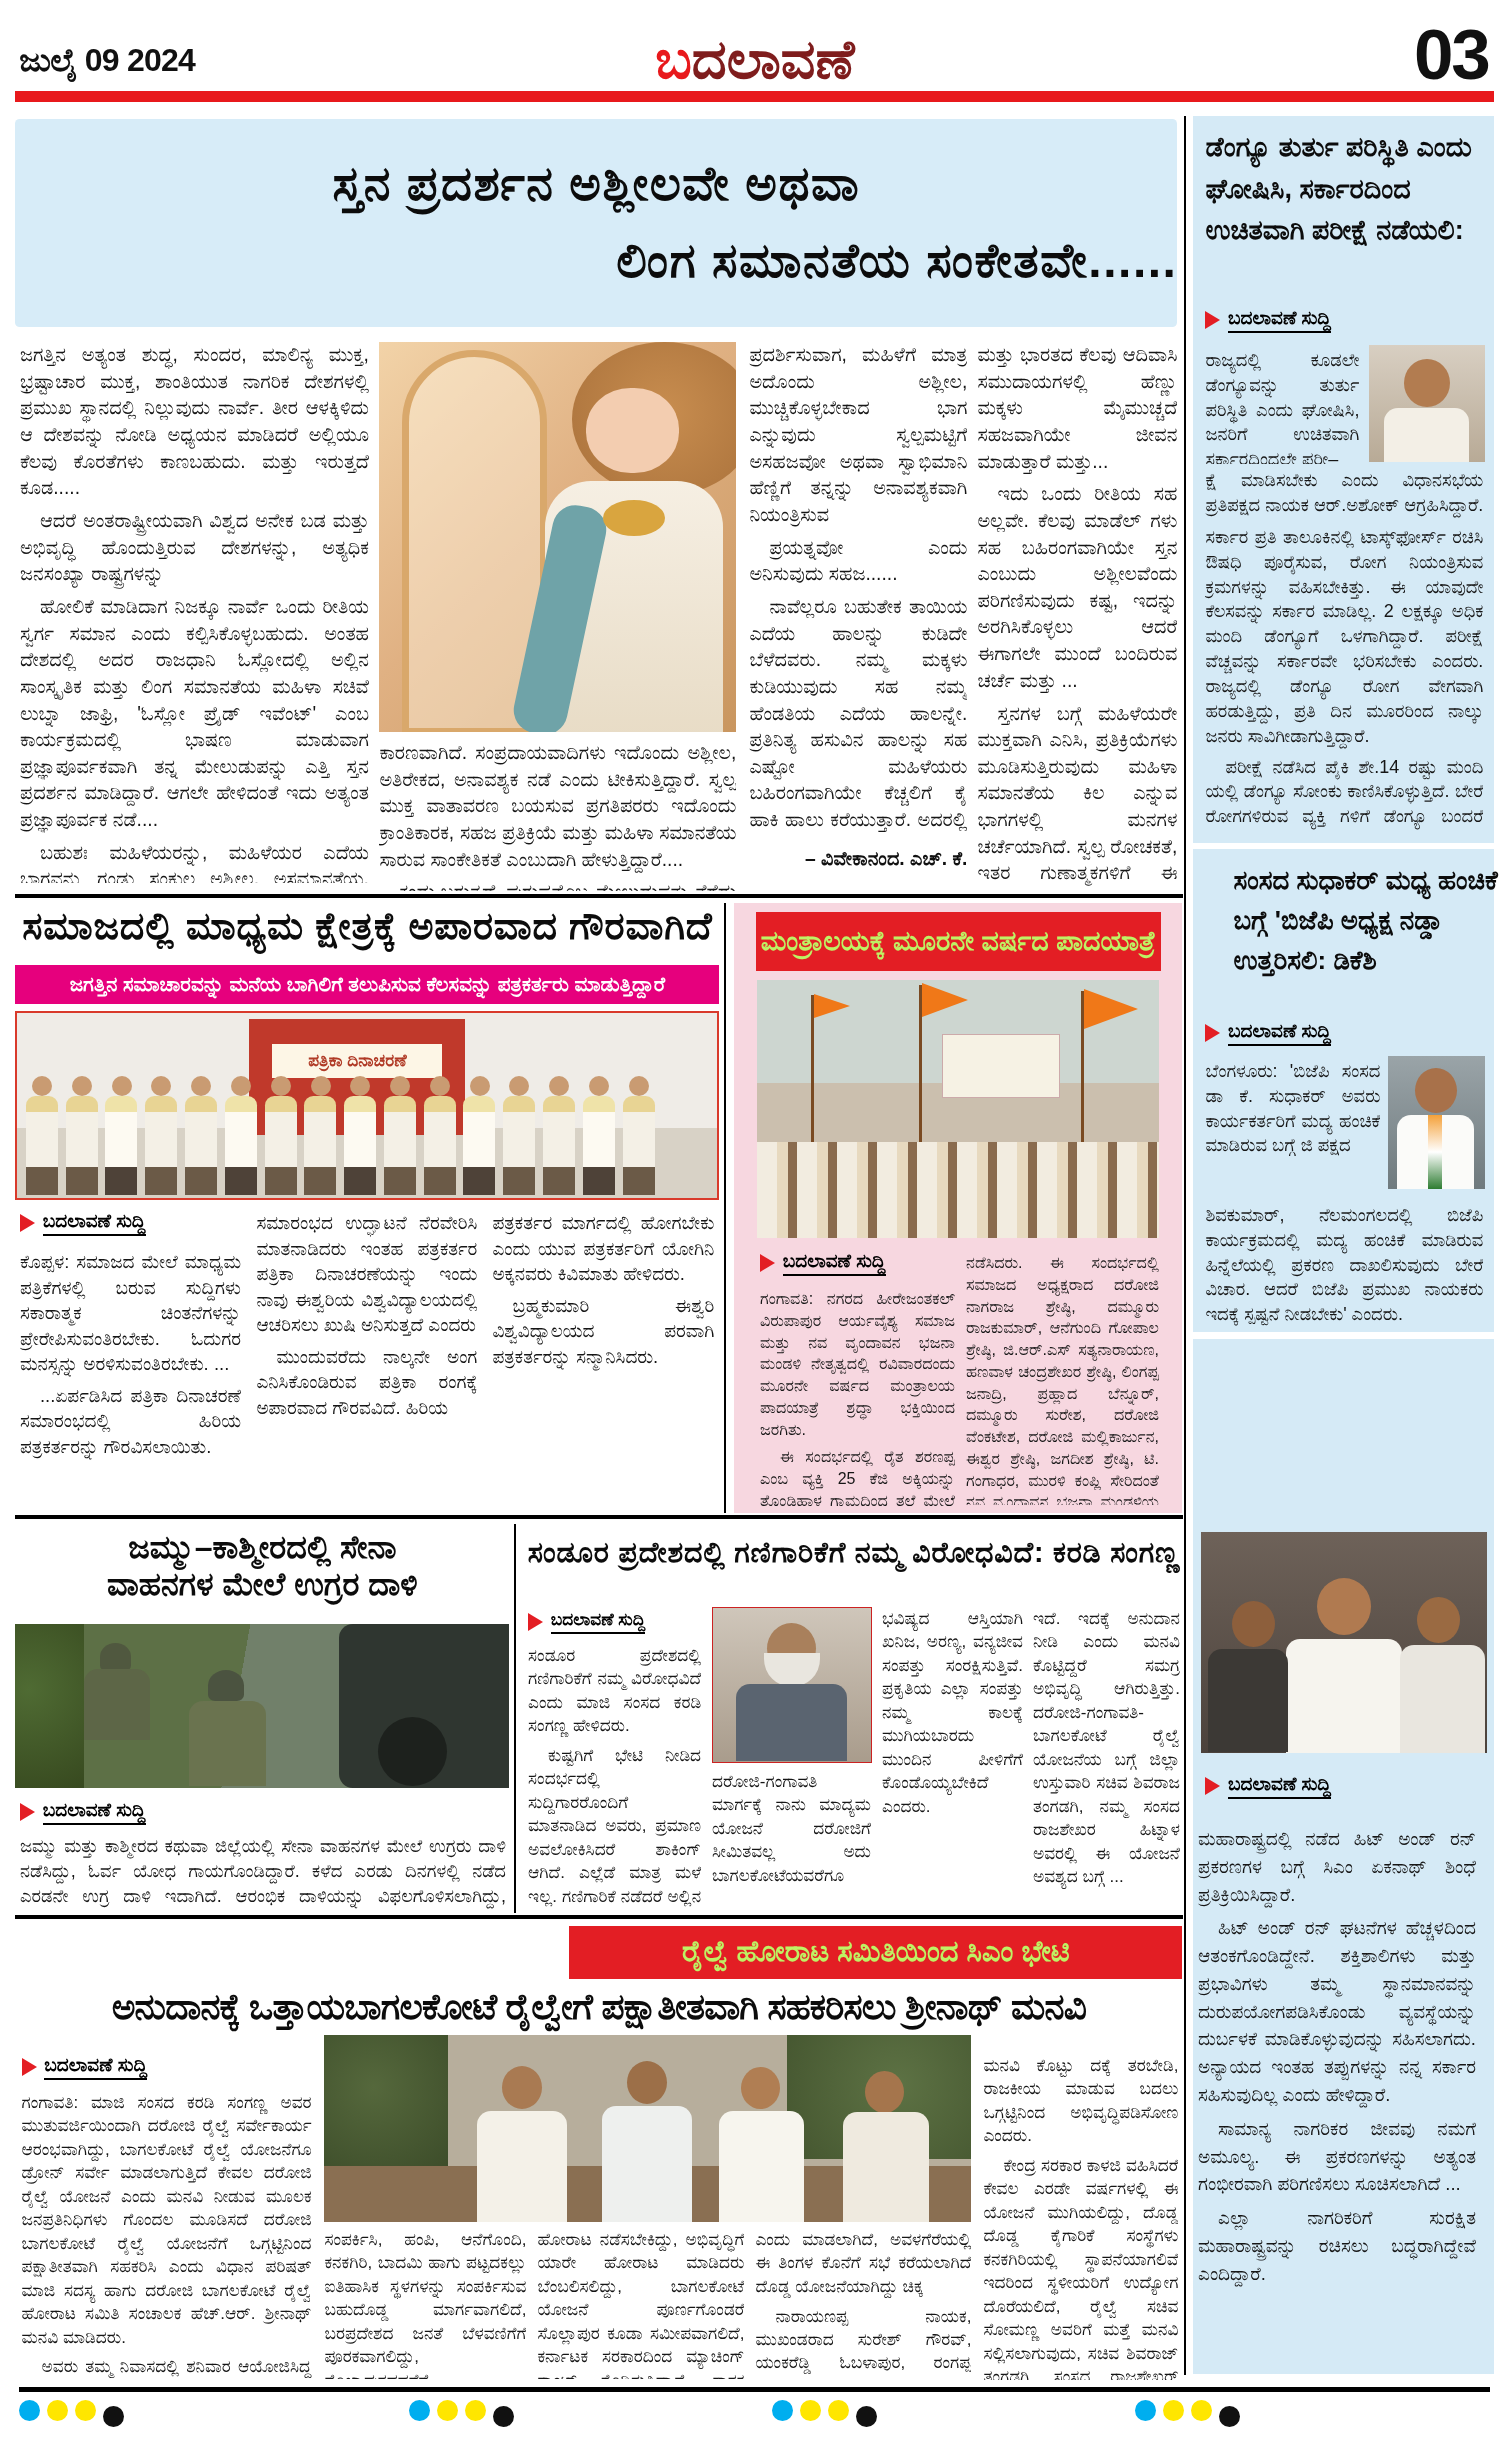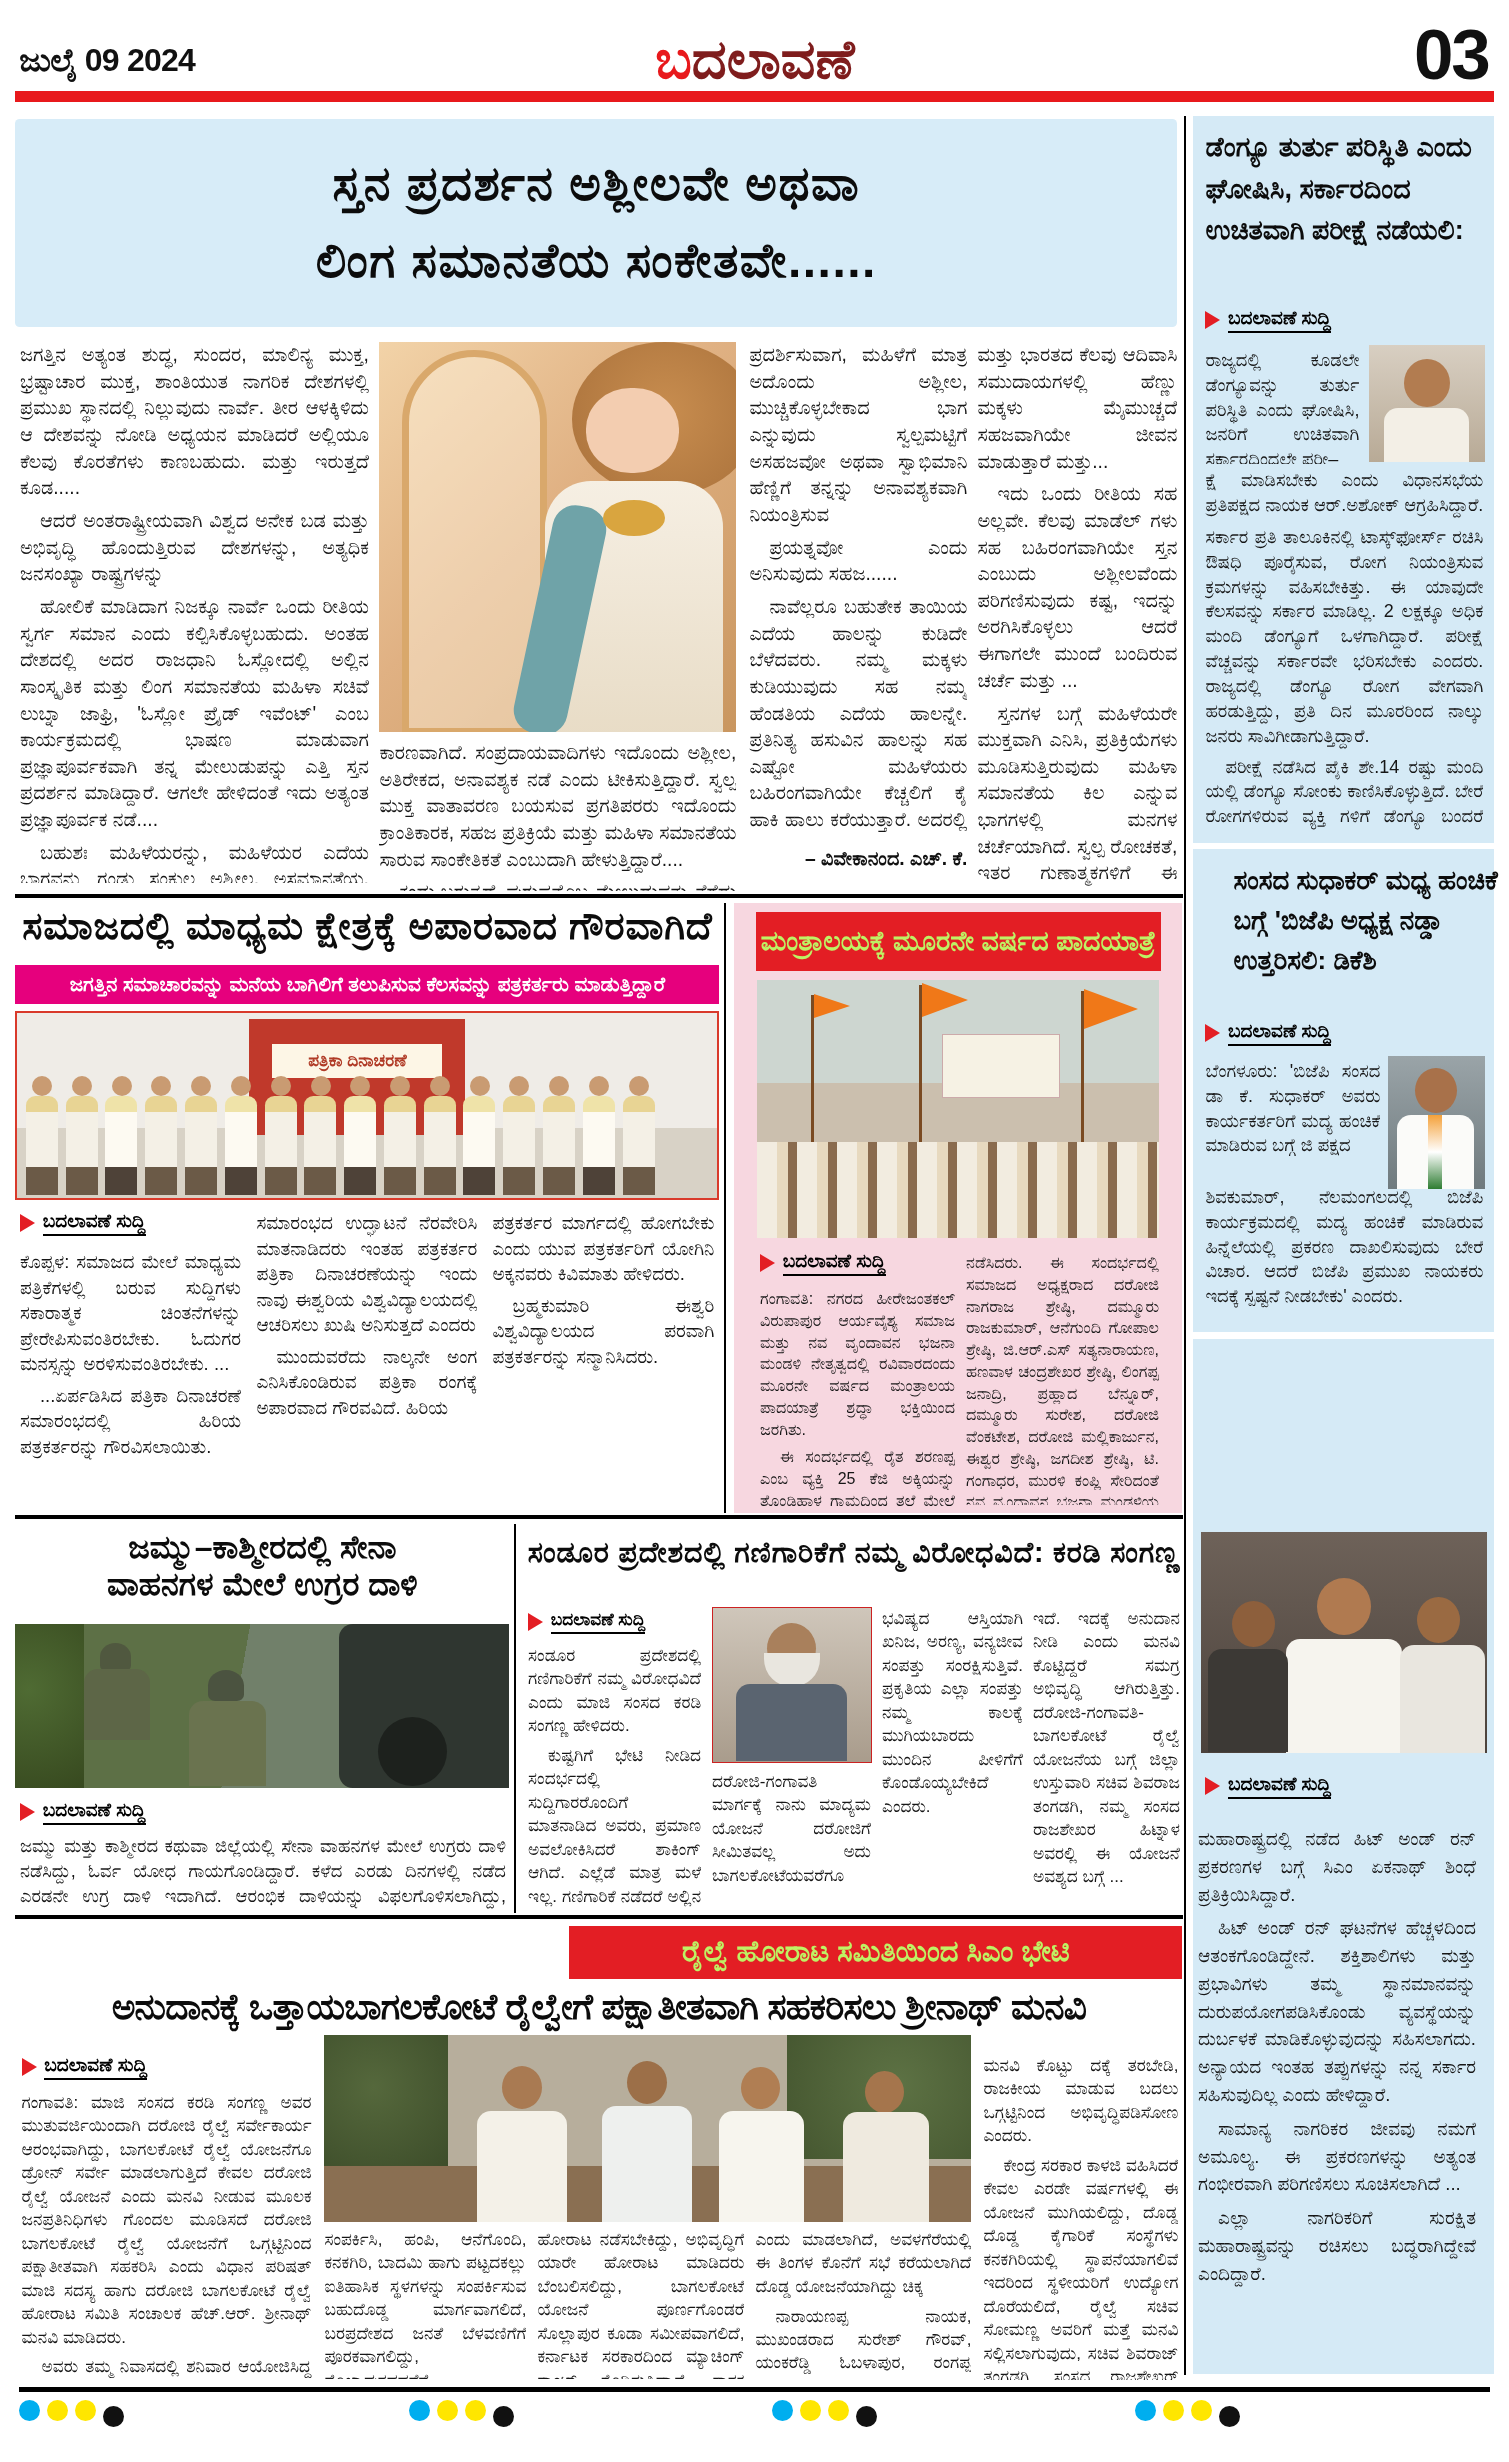--- a/index.html
+++ b/index.html
@@ -42,21 +42,21 @@
   </div>
 
   <div class="abs bold" style="right:21.6px;top:14px;font-size:71px;letter-spacing:-2.3px;">03</div>
 
   <div class="abs" style="left:15.4px;top:91px;width:1479px;height:10.8px;background:#e8191c;"></div>
 
   <div class="abs" style="left:15.4px;top:113px;width:1162px;height:786px;">
     <div class="abs center" style="left:0;top:6.2px;width:1162px;height:208px;background:#d7ecf8;border-radius:4.6px;
                 display:flex;flex-direction:column;justify-content:center;gap:20px;">
       <div class="headline" style="font-size:48px;letter-spacing:1.5px;">ಸ್ತನ ಪ್ರದರ್ಶನ ಅಶ್ಲೀಲವೇ ಅಥವಾ</div>
-      <div class="headline" style="font-size:48px;letter-spacing:1.5px;">ಲಿಂಗ ಸಮಾನತೆಯ ಸಂಕೇತವೇ......</div>
+      <div class="headline" style="font-size:48px;letter-spacing:1.5px;text-align:right;">ಲಿಂಗ ಸಮಾನತೆಯ ಸಂಕೇತವೇ......</div>
     </div>
 
     <div class="tcol" style="left:4.6px;top:229px;width:349px;height:541px;font-size:19.3px;">
         <p class="para" style="text-indent: 0px;">ಜಗತ್ತಿನ ಅತ್ಯಂತ ಶುದ್ಧ, ಸುಂದರ, ಮಾಲಿನ್ಯ ಮುಕ್ತ, ಭ್ರಷ್ಟಾಚಾರ ಮುಕ್ತ, ಶಾಂತಿಯುತ ನಾಗರಿಕ ದೇಶಗಳಲ್ಲಿ ಪ್ರಮುಖ ಸ್ಥಾನದಲ್ಲಿ ನಿಲ್ಲುವುದು ನಾರ್ವೆ. ತೀರ ಆಳಕ್ಕಿಳಿದು ಆ ದೇಶವನ್ನು ನೋಡಿ ಅಧ್ಯಯನ ಮಾಡಿದರೆ ಅಲ್ಲಿಯೂ ಕೆಲವು ಕೊರತೆಗಳು ಕಾಣಬಹುದು. ಮತ್ತು ಇರುತ್ತದೆ ಕೂಡ.....</p>
         <p class="para">ಆದರೆ ಅಂತರಾಷ್ಟ್ರೀಯವಾಗಿ ವಿಶ್ವದ ಅನೇಕ ಬಡ ಮತ್ತು ಅಭಿವೃದ್ಧಿ ಹೊಂದುತ್ತಿರುವ ದೇಶಗಳನ್ನು, ಅತ್ಯಧಿಕ ಜನಸಂಖ್ಯಾ ರಾಷ್ಟ್ರಗಳನ್ನು</p>
         <p class="para">ಹೋಲಿಕೆ ಮಾಡಿದಾಗ ನಿಜಕ್ಕೂ ನಾರ್ವೆ ಒಂದು ರೀತಿಯ ಸ್ವರ್ಗ ಸಮಾನ ಎಂದು ಕಲ್ಪಿಸಿಕೊಳ್ಳಬಹುದು. ಅಂತಹ ದೇಶದಲ್ಲಿ ಅದರ ರಾಜಧಾನಿ ಓಸ್ಲೋದಲ್ಲಿ ಅಲ್ಲಿನ ಸಾಂಸ್ಕೃತಿಕ ಮತ್ತು ಲಿಂಗ ಸಮಾನತೆಯ ಮಹಿಳಾ ಸಚಿವೆ ಲುಬ್ನಾ ಜಾಫ್ರಿ, 'ಓಸ್ಲೋ ಪ್ರೈಡ್ ಇವೆಂಟ್' ಎಂಬ ಕಾರ್ಯಕ್ರಮದಲ್ಲಿ ಭಾಷಣ ಮಾಡುವಾಗ ಪ್ರಜ್ಞಾಪೂರ್ವಕವಾಗಿ ತನ್ನ ಮೇಲುಡುಪನ್ನು ಎತ್ತಿ ಸ್ತನ ಪ್ರದರ್ಶನ ಮಾಡಿದ್ದಾರೆ. ಆಗಲೇ ಹೇಳಿದಂತೆ ಇದು ಅತ್ಯಂತ ಪ್ರಜ್ಞಾಪೂರ್ವಕ ನಡೆ....</p>
         <p class="para">ಬಹುಶಃ ಮಹಿಳೆಯರನ್ನು, ಮಹಿಳೆಯರ ಎದೆಯ ಭಾಗವನ್ನು ಗಂಡು ಸಂಕುಲ ಅಶ್ಲೀಲ, ಅಸಮಾನತೆಯ, ಭೋಗದ ಒಂದು ಸೂಕ್ಷ್ಮ ಅಂಗ ಎಂಬುದಾಗಿ ಪರಿಗಣಿಸಿ ನಿಜವಾದ ಅಸಮಾನ ನಡೆಗೆ ಇದೂ ಒಂದು ಕಾರಣ ಆಗಿರಬಹುದು ಎಂದು ಭಾವಿಸಿ, ಅದರ ವಿರುದ್ಧ ಅಥವಾ ಧೈರ್ಯದಿಂದ ಮಹಿಳಾ ಸಮಾನತೆಯ ಸಾರ ಹೇಳಲು ಈ ರೀತಿಯ ಒಂದು ಪ್ರಯತ್ನ ಮಾಡಿರಬಹುದು....</p>
       </div>
 
     <div class="photo" style="left:364px;top:229px;width:357px;height:390px;background:linear-gradient(135deg,#f2d3a8 0%,#e0b183 45%,#c9965f 100%);">
@@ -117,21 +117,21 @@
       <span class="lbl">ಬದಲಾವಣೆ ಸುದ್ದಿ</span>
     </div>
     <div class="photo" style="left:195px;top:207px;width:97px;height:133px;background:linear-gradient(#9aa4a8,#6f7a7e);">
       <div class="bust-head" style="left:27px;top:12.4px;width:42px;height:45px;background:#a8714a;"></div>
       <div class="bust-body" style="left:9.3px;top:59px;width:77px;height:74px;background:#fbfbf9;"></div>
       <div class="abs" style="left:40px;top:59px;width:14px;height:74px;background:linear-gradient(#f4a13a,#ffffff,#2e7d32);"></div>
     </div>
     <div class="tcol" style="left:12.4px;top:210px;width:175px;height:133px;font-size:18px;">
       <p class="para" style="text-indent:0;">ಬೆಂಗಳೂರು: 'ಬಿಜೆಪಿ ಸಂಸದ ಡಾ ಕೆ. ಸುಧಾಕರ್ ಅವರು ಕಾರ್ಯಕರ್ತರಿಗೆ ಮದ್ಯ ಹಂಚಿಕೆ ಮಾಡಿರುವ ಬಗ್ಗೆ ಜಿ ಪಕ್ಷದ</p>
     </div>
-    <div class="tcol" style="left:12.4px;top:336px;width:278px;height:130px;font-size:18px;">
+    <div class="tcol" style="left:12.4px;top:354px;width:278px;height:130px;font-size:18px;">
         <p class="para" style="text-indent: 0px;">ಶಿವಕುಮಾರ್, ನೆಲಮಂಗಲದಲ್ಲಿ ಬಿಜೆಪಿ ಕಾರ್ಯಕ್ರಮದಲ್ಲಿ ಮದ್ಯ ಹಂಚಿಕೆ ಮಾಡಿರುವ ಹಿನ್ನೆಲೆಯಲ್ಲಿ ಪ್ರಕರಣ ದಾಖಲಿಸುವುದು ಬೇರೆ ವಿಚಾರ. ಆದರೆ ಬಿಜೆಪಿ ಪ್ರಮುಖ ನಾಯಕರು ಇದಕ್ಕೆ ಸ್ಪಷ್ಟನೆ ನೀಡಬೇಕು' ಎಂದರು.</p>
         <p class="para">ಬಿಜೆಪಿಯ ಇಂಥ ಸಂಸ್ಕೃತಿ ಬಗ್ಗೆ ಸ್ಥಳೀಯ ಬಿಜೆಪಿ ನಾಯಕರಿಗಿಂತ ರಾಷ್ಟ್ರೀಯ ನಾಯಕರು ಉತ್ತರಿಸಬೇಕು' ಎಂದೂ ಹೇಳಿದರು.</p>
       </div>
   </div>
 
   <div class="abs blue-card" style="left:1193px;top:1339px;width:301px;height:1035px;">
     <div class="photo" style="left:7.7px;top:193px;width:286px;height:221px;background:linear-gradient(#6e6259,#4b423c);">
       <div class="bust-head" style="left:116px;top:46px;width:54px;height:57px;background:#b07a50;"></div>
       <div class="bust-body" style="left:85px;top:107px;width:116px;height:114px;background:#f6f4ee;"></div>
       <div class="bust-head" style="left:31px;top:69px;width:43px;height:46px;background:#8d5f3c;"></div>

